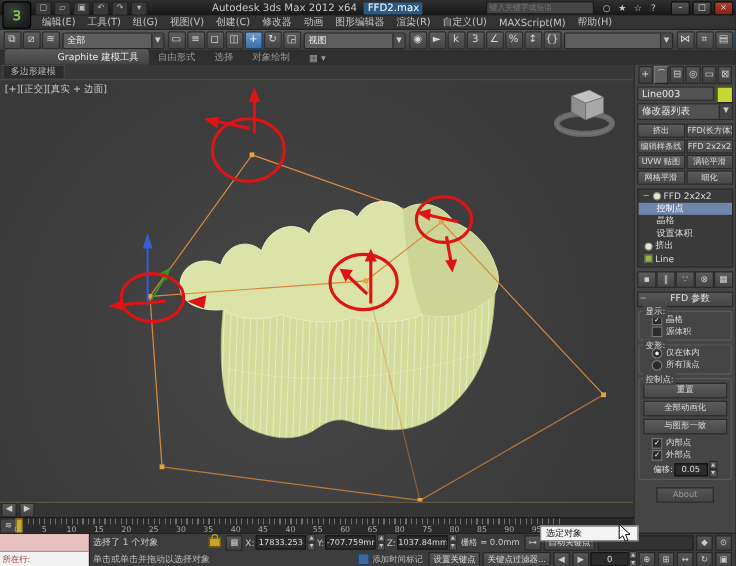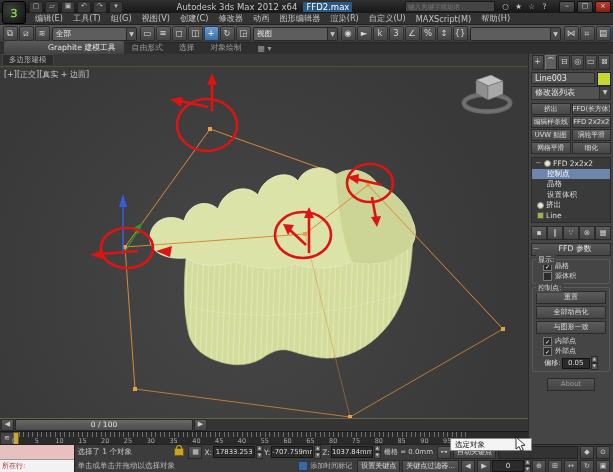--- a/index.html
+++ b/index.html
@@ -334,21 +334,20 @@
             <ellipse cx="487" cy="36" rx="23" ry="8.5" fill="none" stroke="#777" stroke-width="1.5" opacity="0.8"></ellipse>
             <polygon points="476,13 491,8 503,14 488,19" fill="#c2c2c2" stroke="#666" stroke-width="0.5"></polygon>
             <polygon points="476,13 488,19 488,33 476,26" fill="#8f8f8f" stroke="#666" stroke-width="0.5"></polygon>
             <polygon points="488,19 503,14 503,27 488,33" fill="#a8a8a8" stroke="#666" stroke-width="0.5"></polygon>
           </g>
         </svg>
       </div>
 
       <div id="trackbar">
         <div class="tb-arrow">◀</div>
-        <div id="time-slider">0 / 100</div>
         <div class="tb-arrow">▶</div>
       </div>
 
       <div id="ruler">
         <div id="mini-curve-btn">≋</div>
         <div id="ticks"></div>
         <div id="frame-marker"></div>
       <span class="tick-num" style="left: 14px;">0</span>
           <span class="tick-num" style="left: 36.8px;">5</span>
           <span class="tick-num" style="left: 59.6px;">10</span>
@@ -444,20 +443,33 @@
               <span class="chk-box">✓</span>
               <span class="ctl-label">晶格</span>
             </div>
             <div class="chk-row">
               <span class="chk-box"></span>
               <span class="ctl-label">源体积</span>
             </div>
           </div>
       </div>
 
+      <div class="group">
+        <div class="group-label">变形:</div>
+        <div id="deform-items">
+            <div class="rad-row">
+              <span class="rad on"></span>
+              <span class="ctl-label">仅在体内</span>
+            </div>
+            <div class="rad-row">
+              <span class="rad"></span>
+              <span class="ctl-label">所有顶点</span>
+            </div>
+          </div>
+      </div>
 
       <div class="group">
         <div class="group-label">控制点:</div>
         <div id="control-buttons">
             <div class="roll-btn">重置</div>
             <div class="roll-btn">全部动画化</div>
             <div class="roll-btn">与图形一致</div>
           </div>
         <div id="point-checks">
             <div class="chk-row">

